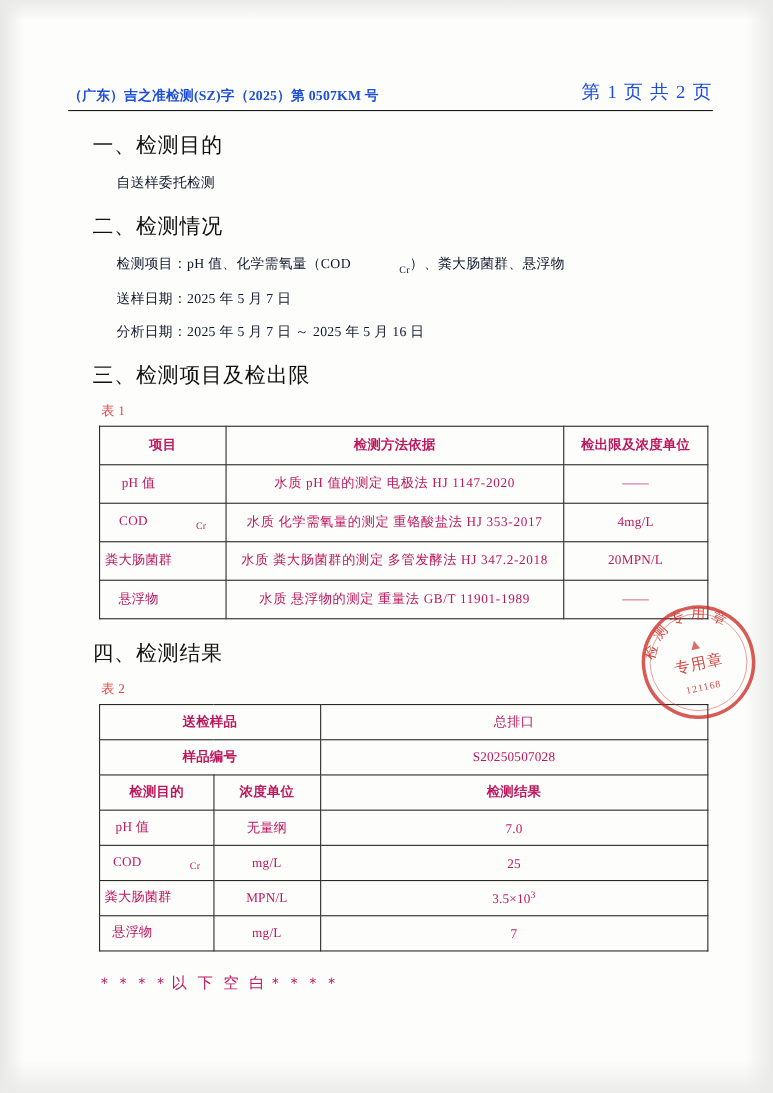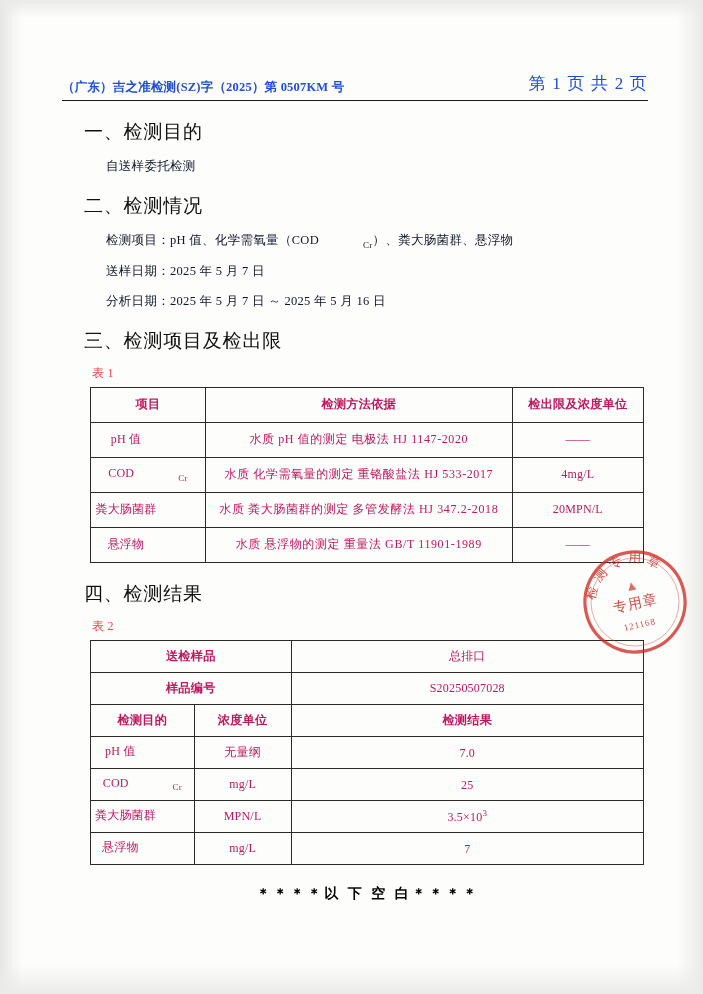--- a/index.html
+++ b/index.html
@@ -139,25 +139,25 @@
   table.t2 .a { width: 96px; }
   table.t2 .b { width: 92px; margin-left: 29px; }
   table.t2 .c { width: 366px; }
 
   .dash { letter-spacing: 0px; font-size: 12px; }
   sub { font-size: 9px; padding-left: 44px; }
   sup { font-size: 9px; }
 
   .blank-note {
     margin-top: 20px;
-    text-align: center;
+    text-align: left;
     font-size: 14px;
     letter-spacing: 3px;
-    color: #000000;
-    font-weight: 700;
+    color: #be185d;
+    font-weight: 400;
     padding-left: 26px;
   }
 
   
   .seal {
     position: absolute;
     right: 12px;
     top: 546px;
     width: 112px;
     height: 112px;
@@ -208,21 +208,21 @@
           <th class="c2">检测方法依据</th>
           <th class="c3">检出限及浓度单位</th>
         </tr>
         <tr>
           <td class="c1"><span>pH 值</span><sub></sub></td>
           <td class="c2">水质 pH 值的测定 电极法 HJ 1147-2020</td>
           <td class="c3 dash">——</td>
         </tr>
         <tr>
           <td class="c1"><span>COD</span><sub>Cr</sub></td>
-          <td class="c2">水质 化学需氧量的测定 重铬酸盐法 HJ 533-2017</td>
+          <td class="c2">水质 化学需氧量的测定 重铬酸盐法 HJ 353-2017</td>
           <td class="c3">4mg/L</td>
         </tr>
         <tr>
           <td class="c1"><span>粪大肠菌群</span><sub></sub></td>
           <td class="c2">水质 粪大肠菌群的测定 多管发酵法 HJ 347.2-2018</td>
           <td class="c3">20MPN/L</td>
         </tr>
         <tr>
           <td class="c1"><span>悬浮物</span><sub></sub></td>
           <td class="c2">水质 悬浮物的测定 重量法 GB/T 11901-1989</td>

